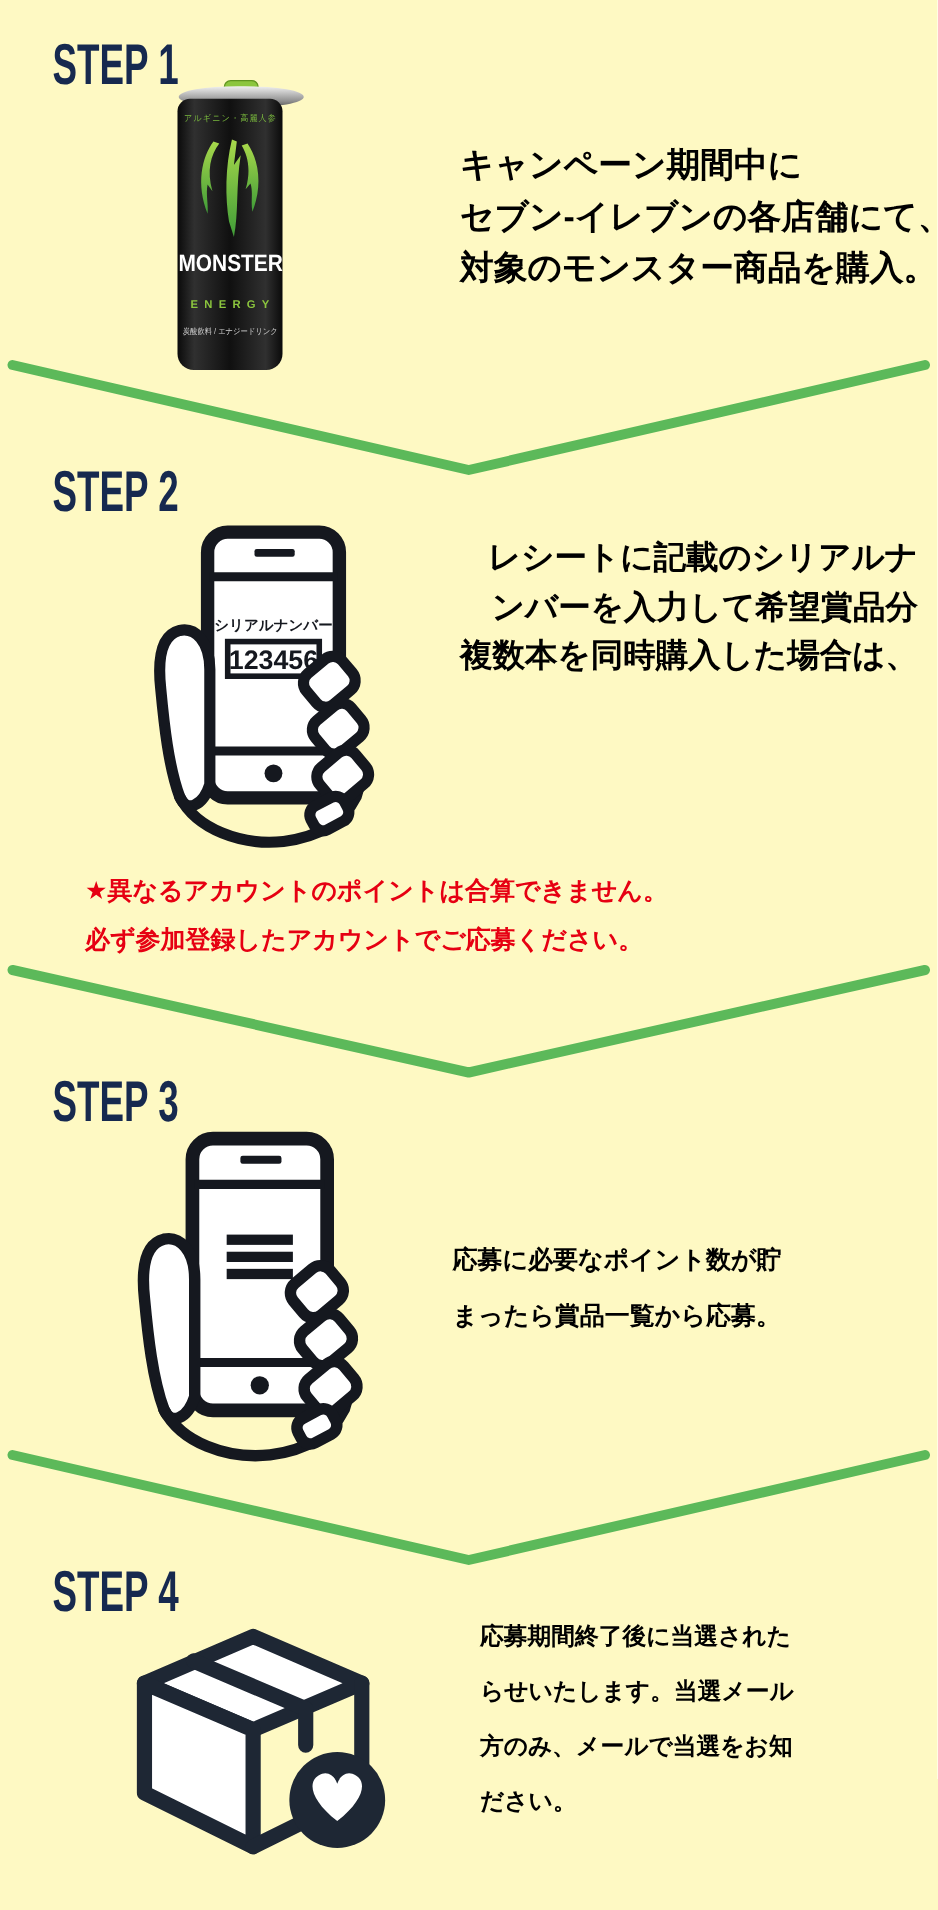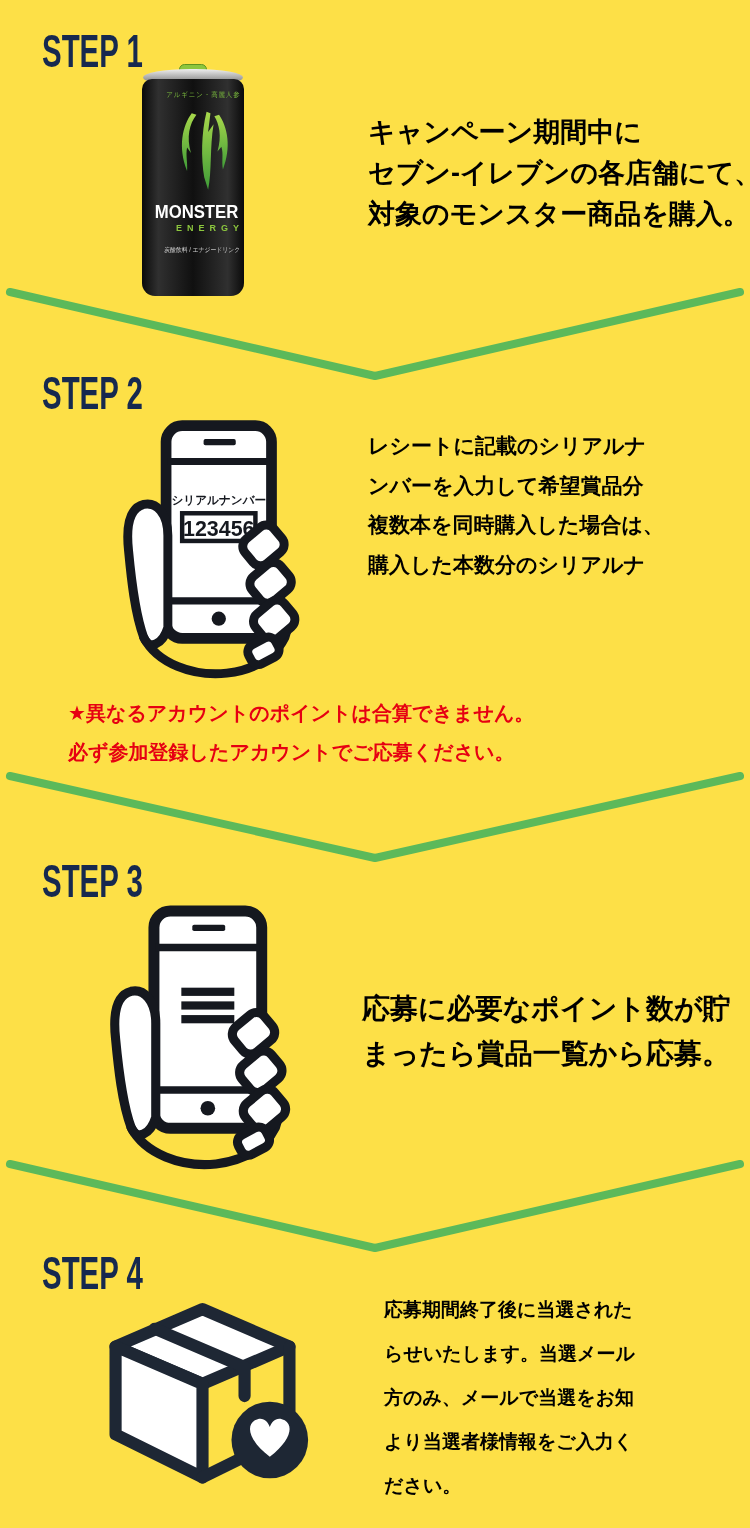--- a/index.html
+++ b/index.html
@@ -1,46 +1,46 @@
 <!DOCTYPE html>
 <html><head>
 <meta charset="utf-8">
 <style>
   html,body{margin:0;padding:0;background:#fff;}
   #canvas{
-    position:relative;width:750px;height:1528px;background:#fde047;overflow:hidden;
+    position:relative;width:750px;height:1528px;background:#fef9c3;overflow:hidden;
     font-family:"Liberation Sans","DejaVu Sans",sans-serif;
   }
   .step-heading{
     position:absolute;margin:0;font-size:46px;font-weight:bold;color:#16294f;
     letter-spacing:0px;transform:scaleX(0.64);transform-origin:left top;white-space:nowrap;
     font-family:"Liberation Sans","DejaVu Sans",sans-serif;
   }
   .body-text{position:absolute;font-weight:bold;color:#000;}
   .body-text .line{white-space:nowrap;}
   .txt-step1{left:368px;top:112px;font-size:27px;line-height:41px;}
-  .txt-step2{left:368px;top:426px;font-size:21px;line-height:39.5px;}
+  .txt-step2{left:368px;top:426px;font-size:26px;line-height:39.5px;text-align:right;}
   .txt-warning{left:68px;top:694px;font-size:20px;line-height:39px;color:#e60012;}
-  .txt-step3{left:362px;top:986px;font-size:28px;line-height:45px;}
+  .txt-step3{left:362px;top:986px;font-size:20px;line-height:45px;}
   .txt-step4{left:384px;top:1288px;font-size:19px;line-height:44px;}
   .divider{position:absolute;left:0;width:750px;height:96px;z-index:1;}
   .icon-svg{position:absolute;z-index:2;}
   
   .can{position:absolute;left:142px;top:64px;width:102px;height:232px;z-index:2;}
   .can-tab{position:absolute;left:37px;top:0;width:28px;height:11px;background:#8cc63e;border:1px solid #5f941f;border-radius:6px;box-sizing:border-box;}
   .can-lid{position:absolute;left:1px;top:5px;width:100px;height:17px;background:linear-gradient(#f0f0f0,#8e8e8e 70%,#555);border-radius:50px/9px;}
   .can-body{
-    position:absolute;left:0;top:15px;width:102px;height:217px;
+    position:absolute;left:0;top:15px;width:84px;height:217px;
     background:linear-gradient(90deg,#0a0a0a,#303030 16%,#101010 50%,#303030 84%,#0a0a0a);
-    border-radius:10px 10px 13px 13px;display:flex;flex-direction:column;align-items:flex-end;
+    border-radius:10px 10px 13px 13px;display:flex;flex-direction:column;align-items:center;
   }
   .can-top-text{margin-top:11px;font-size:7px;color:#79b83d;letter-spacing:1px;white-space:nowrap;transform:scaleX(.92);}
   .can-claw{width:78px;height:104px;margin-top:1px;}
   .can-brand{color:#fff;font-size:19px;font-weight:bold;transform:scaleX(.88);white-space:nowrap;margin-top:-4px;letter-spacing:0;}
-  .can-sub{color:#8cc63e;font-size:9px;font-weight:bold;letter-spacing:5px;padding-left:5px;margin-top:0;white-space:nowrap;}
+  .can-sub{color:#8cc63e;font-size:9px;font-weight:bold;letter-spacing:5px;padding-left:5px;margin-top:15px;white-space:nowrap;}
   .can-bottom-text{color:#cfcfcf;font-size:6.5px;margin-top:13px;white-space:nowrap;transform:scaleX(.9);}
 </style>
 </head>
 <body>
 
 <div id="canvas">
 
   <h2 class="step-heading" style="left:42px;top:24px;">STEP 1</h2>
 
   <div class="can">
@@ -97,21 +97,20 @@
       <rect x="154" y="170" width="42" height="36" rx="11" transform="rotate(-40 175 188)"></rect>
       <rect x="158" y="212" width="42" height="36" rx="11" transform="rotate(-40 179 230)"></rect>
       <rect x="150" y="252" width="34" height="24" rx="9" transform="rotate(-28 167 264)"></rect>
     </g>
   </svg>
 
   <div class="body-text txt-step2">
     <div class="line">レシートに記載のシリアルナ</div>
     <div class="line">ンバーを入力して希望賞品分</div>
     <div class="line">複数本を同時購入した場合は、</div>
-    <div class="line">購入した本数分のシリアルナ</div>
   </div>
 
   <div class="body-text txt-warning">
     <div class="line">★異なるアカウントのポイントは合算できません。</div>
     <div class="line">必ず参加登録したアカウントでご応募ください。</div>
   </div>
 
   <svg class="divider" style="top:770px;" viewBox="0 0 750 96" preserveAspectRatio="none">
     <polyline points="10,6 375,88 740,6" fill="none" stroke="#5cb95a" stroke-width="8" stroke-linecap="round" stroke-linejoin="round"></polyline>
   </svg>
@@ -162,17 +161,16 @@
       <path d="M64,33 L160,74 L160,105" fill="none"></path>
     </g>
     <circle cx="187" cy="152" r="41" fill="#1e2734"></circle>
     <path d="M187,170 C165,153 161,137 171,131 C179,126 185,132 187,138 C189,132 195,126 203,131 C213,137 209,153 187,170 Z" fill="#fff"></path>
   </svg>
 
   <div class="body-text txt-step4">
     <div class="line">応募期間終了後に当選された</div>
     <div class="line">らせいたします。当選メール</div>
     <div class="line">方のみ、メールで当選をお知</div>
-    <div class="line">より当選者様情報をご入力く</div>
     <div class="line">ださい。</div>
   </div>
 
 </div>
 
 </body></html>

